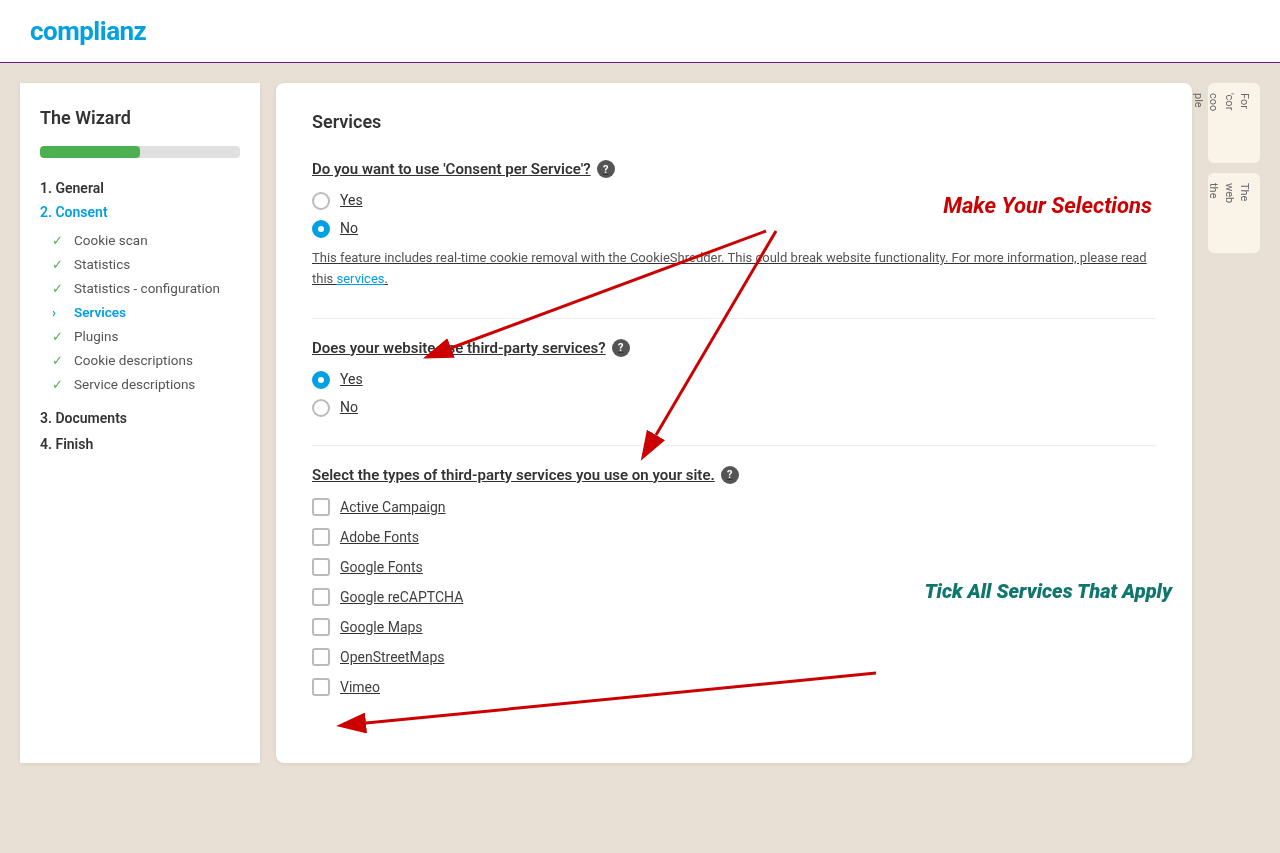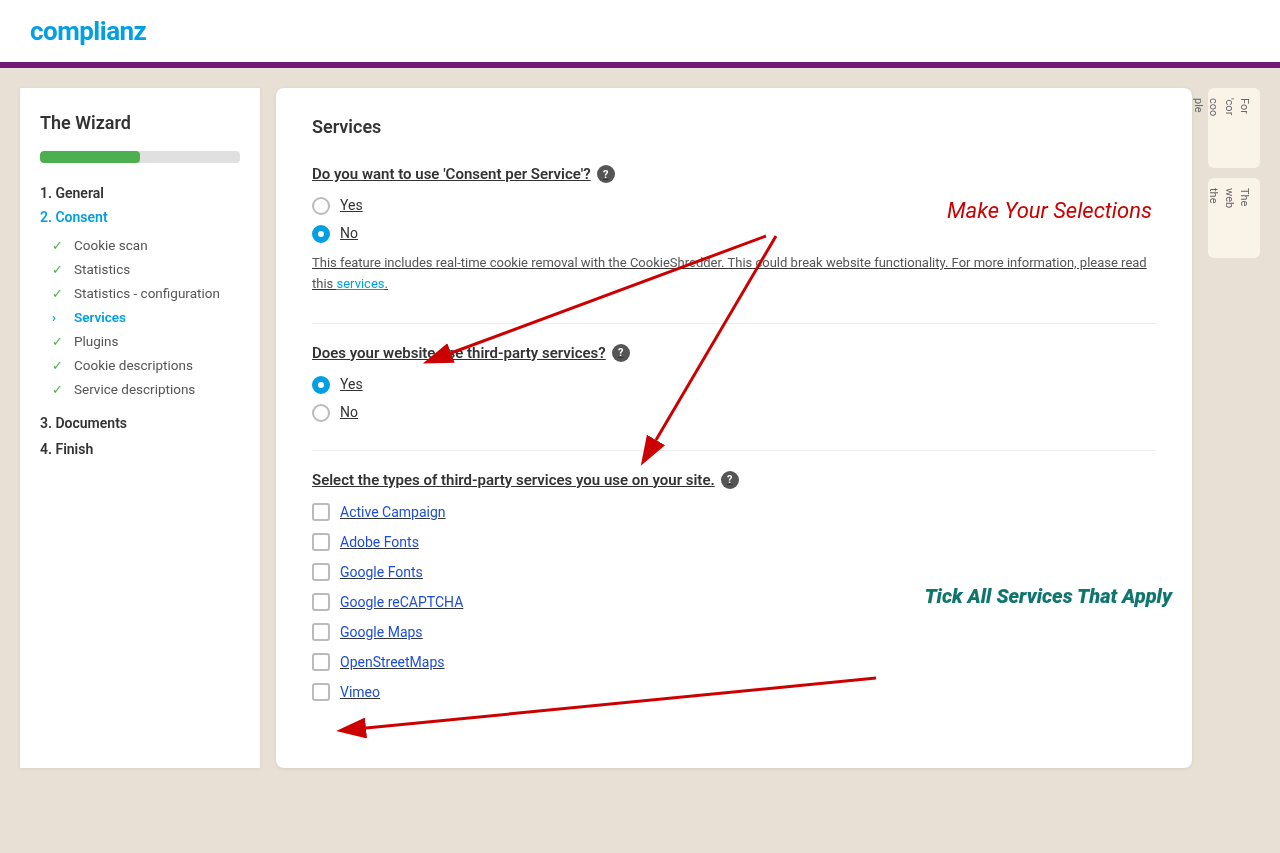--- a/index.html
+++ b/index.html
@@ -9,21 +9,21 @@
       font-size: 14px;
       color: #333;
       min-height: 853px;
       padding: 0;
     }
 
     
     .header {
       background: #fff;
       padding: 16px 30px;
-      border-bottom: 6px solid #701a75;
+      border-bottom: 1px solid #701a75;
       display: flex;
       align-items: center;
     }
     .logo {
       font-size: 26px;
       font-weight: 700;
       color: #00a0e3;
       letter-spacing: -0.5px;
     }
 
@@ -213,21 +213,21 @@
     .checkbox-input {
       width: 18px;
       height: 18px;
       border: 2px solid #bbb;
       border-radius: 3px;
       background: #fff;
       flex-shrink: 0;
     }
     .checkbox-label {
       font-size: 14px;
-      color: #1d4ed8;
+      color: #404040;
     }
 
     
     .right-panel {
       width: 52px;
       display: flex;
       flex-direction: column;
       gap: 10px;
     }
     .right-card {
@@ -324,21 +324,21 @@
       <line x1="500" y1="148" x2="380" y2="352" stroke="#cc0000" stroke-width="3" marker-end="url(#arrowhead2)"></line>
 
       <defs>
         <marker id="arrowhead3" markerWidth="10" markerHeight="7" refX="0" refY="3.5" orient="auto">
           <polygon points="0 0, 10 3.5, 0 7" fill="#cc0000"></polygon>
         </marker>
       </defs>
       <line x1="600" y1="590" x2="90" y2="640" stroke="#cc0000" stroke-width="3" marker-end="url(#arrowhead3)"></line>
     </svg>
 
-    <div style="position:absolute; top:110px; right:40px; color:#cc0000; font-size:22px; font-weight:400; font-style:italic; pointer-events:none; white-space:nowrap;">Make Your Selections</div>
+    <div style="position:absolute; top:110px; right:40px; color:#cc0000; font-size:22px; font-weight:700; font-style:italic; pointer-events:none; white-space:nowrap;">Make Your Selections</div>
     <div style="position:absolute; bottom:160px; right:20px; color:#0f766e; font-size:20px; font-weight:900; font-style:italic; pointer-events:none; white-space:nowrap; max-width:320px; text-align:right;">Tick All Services That Apply</div>
 
     <div class="section-title">Services</div>
 
     <div class="question-block">
       <div class="question-label">
         <span>Do you want to use 'Consent per Service'?</span>
         <span class="help-icon">?</span>
       </div>
       <div class="radio-option">

